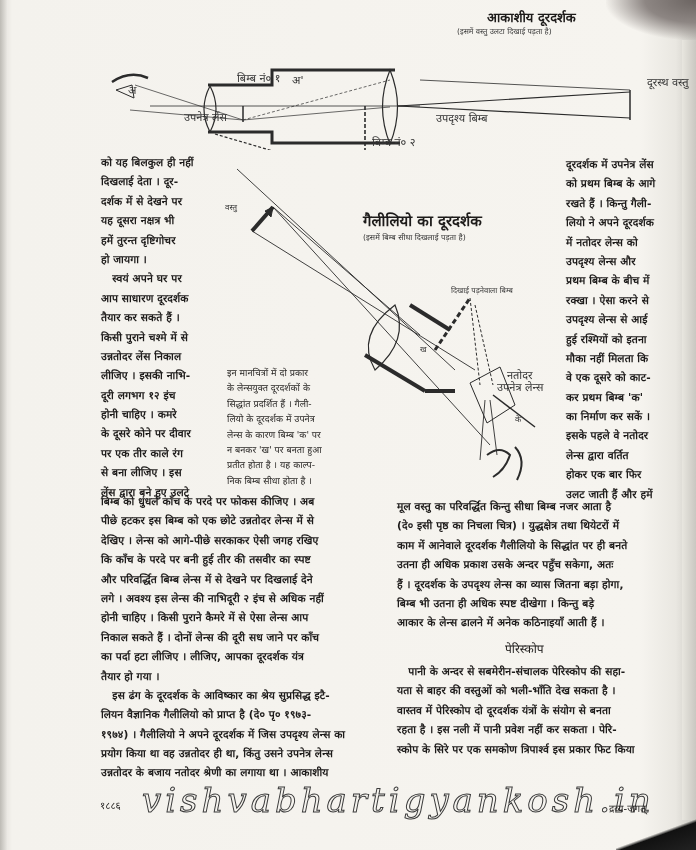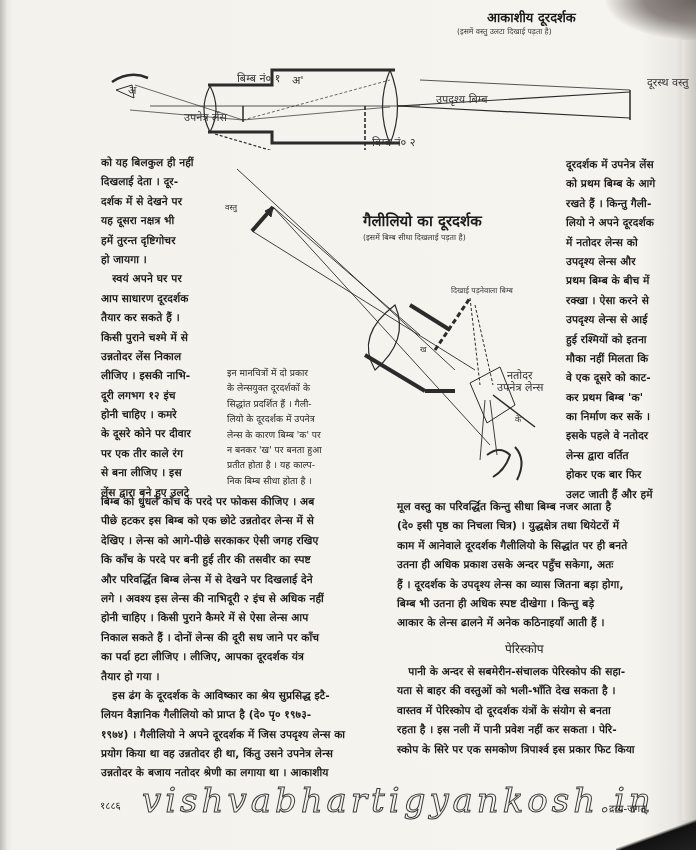--- a/index.html
+++ b/index.html
@@ -59,21 +59,21 @@
         <line x1="275" y1="66" x2="275" y2="138" stroke-width="1.6" stroke-dasharray="4,2"></line>
 
         <path d="M22,42 Q40,30 58,38" stroke-width="2.5"></path>
         <path d="M26,50 L42,45 L44,58 Z" stroke-width="1"></path>
       </g>
     </svg>
     <span class="abs lbl" style="left:147px;top:30px;">बिम्ब नं० १</span>
     <span class="abs lbl" style="left:202px;top:32px;">अ'</span>
     <span class="abs lbl" style="left:38px;top:42px;">अ</span>
     <span class="abs lbl" style="left:94px;top:69px;">उपनेत्र लेंस</span>
-    <span class="abs lbl" style="left:318px;top:51px;padding-left:28px;">उपदृश्य बिम्ब</span>
+    <span class="abs lbl" style="left:318px;top:70px;padding-left:28px;">उपदृश्य बिम्ब</span>
     <span class="abs lbl" style="left:282px;top:94px;">बिम्ब नं० २</span>
     <span class="abs lbl" style="left:557px;top:34px;">दूरस्थ वस्तु</span>
   </div>
   <div class="abs title-big" style="left:487px;top:8px;font-size:13px;">आकाशीय दूरदर्शक</div>
   <div class="abs subtitle" style="left:457px;top:26px;">(इसमें वस्तु उलटा दिखाई पड़ता है)</div>
 
   <div class="abs txt" style="left:101px;top:153px;">
     <div>को यह बिलकुल ही नहीं</div>
     <div>दिखलाई देता । दूर-</div>
     <div>दर्शक में से देखने पर</div>

